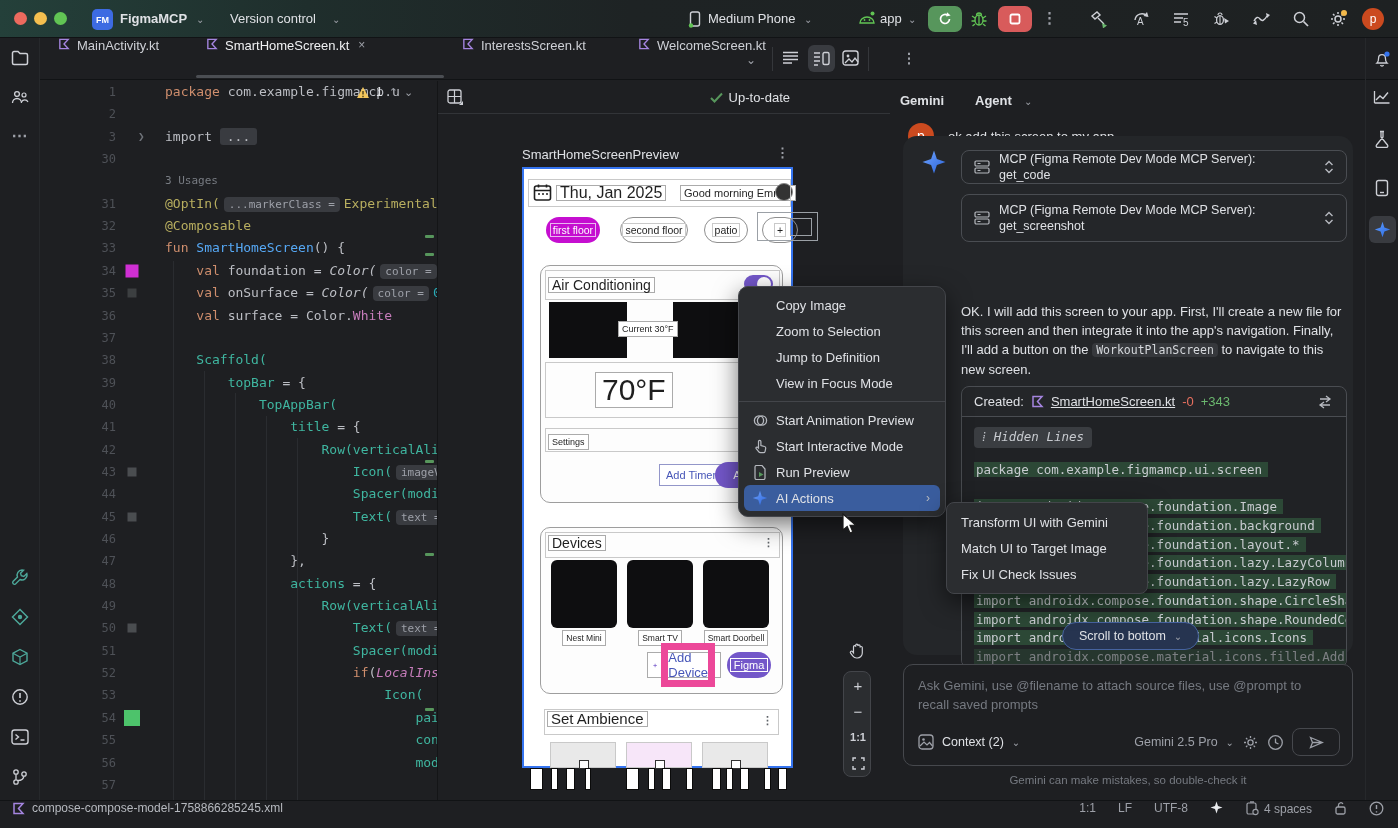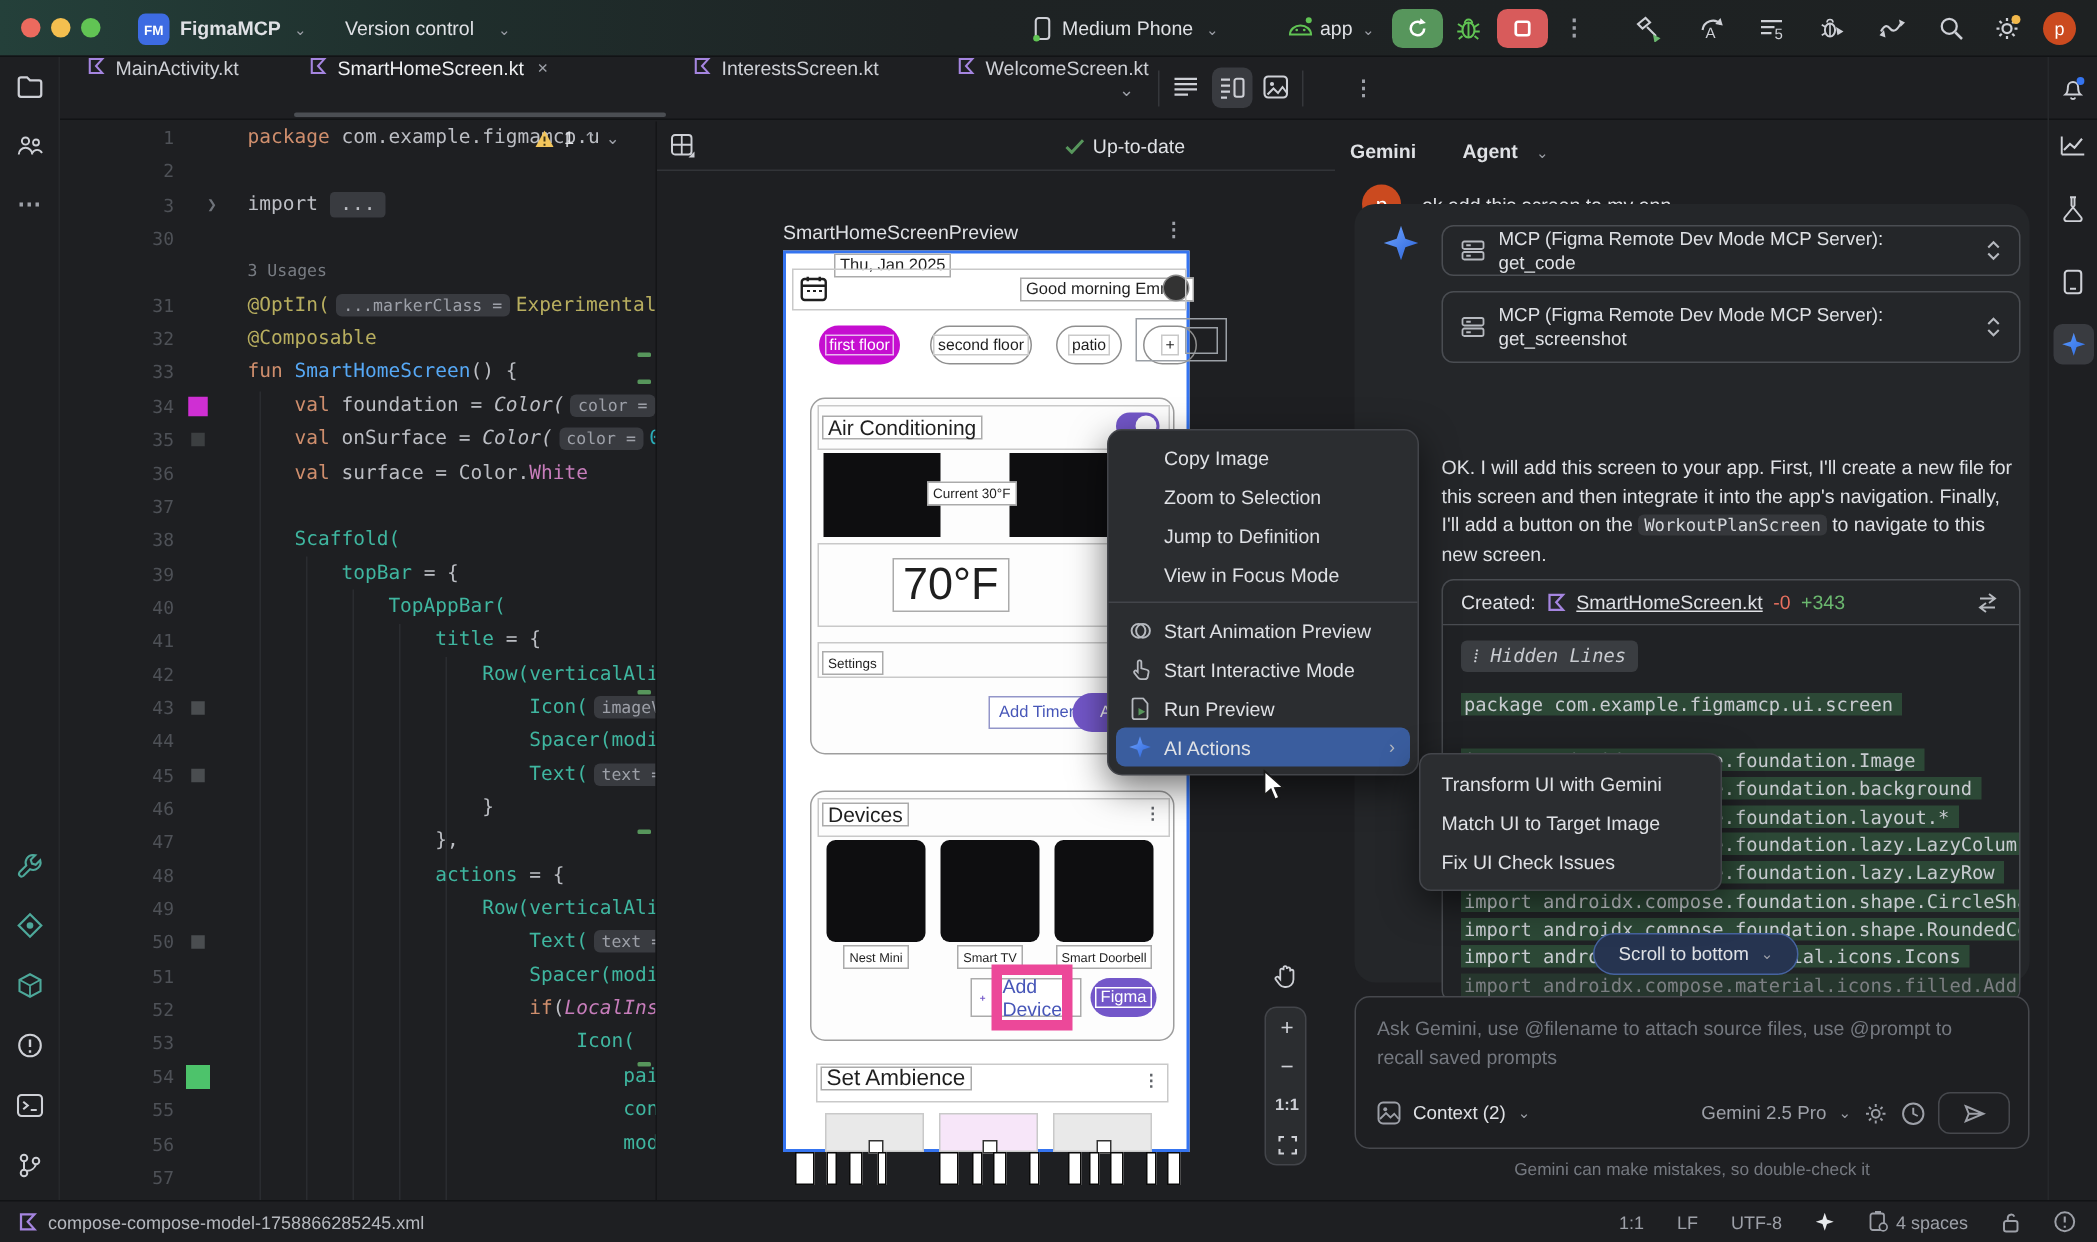--- a/index.html
+++ b/index.html
@@ -69,21 +69,21 @@
   
   #gemini { position:absolute; left:890px; top:81px; width:476px; height:719px; }
   .card { border:1px solid #4A4D52; border-radius:8px; }
   .gm-code { font-family:"DejaVu Sans Mono", monospace; font-size:12.5px; line-height:18.7px; color:#C8CBD0; white-space:pre; }
   .gm-hl { background:#2C4836; }
   .codechip { background:#36383C; border-radius:4px; padding:0 4px; font-family:"DejaVu Sans Mono", monospace; font-size:11.5px; color:#D5D8DC; }
   #scrollpill { position:absolute; left:172px; top:541px; height:28px; padding:0 16px; background:#263450; border:1px solid #46639F; border-radius:15px; display:flex; align-items:center; gap:8px; font-size:12.5px; color:#DFE1E5; z-index:40; }
   #ginput { position:absolute; left:13px; top:583px; width:450px; height:102px; border:1px solid #46484D; border-radius:10px; background:#1E1F22; }
 
   
-  #statusbar { position:absolute; left:0; top:800px; width:1398px; height:28px; border-top:1px solid #111315; display:flex; align-items:center; font-size:12px; color:#B6B9BF; }
+  #statusbar { position:absolute; left:0; top:800px; width:1398px; height:28px; border-top:1px solid #111315; display:flex; align-items:flex-start; font-size:12px; color:#B6B9BF; }
   .sb-item { display:flex; align-items:center; gap:5px; margin-left:22px; color:#9DA0A8; }
 
   #cursor { position:absolute; z-index:80; }
   svg { display:block; }
 </style>
 </head>
 <body>
 
 <div id="app">
 
@@ -410,21 +410,21 @@
 
     <div id="phone">
 
       <span class="abs" style="left:9px;top:14px">
         <svg width="19" height="19" viewBox="0 0 19 19">
             <rect x="1.5" y="3" width="16" height="14" rx="2" fill="none" stroke="#1F1F1F" stroke-width="1.6"></rect>
             <path d="M1.5 7.5 h16 M5.5 1.5 v3 M13.5 1.5 v3" stroke="#1F1F1F" stroke-width="1.6"></path>
             <path d="M5 11 h2 M9 11 h2 M13 11 h2" stroke="#1F1F1F" stroke-width="1.3"></path>
           </svg>
       </span>
-      <span class="abs plabel" style="left:32px;top:0;font-size:11px">Thu, Jan 2025</span>
+      <span class="abs plabel" style="left:32px;top:16px;font-size:16px">Thu, Jan 2025</span>
       <span class="abs plabel" style="left:156px;top:16px;font-size:11px">Good morning Emma!</span>
       <span class="abs" style="left:251px;top:14px;width:18px;height:18px;border-radius:50%;background:#333;border:1px solid #888"></span>
       <div class="abs" style="left:4px;top:10px;width:263px;height:28px;border:1px solid #C9C9C9"></div>
 
       <div id="phone-chips"></div>
 
       <div class="pcard" style="left:16px;top:96px;width:243px;height:238px">
         <span class="abs plabel" style="left:7px;top:11px;font-size:14px">Air Conditioning</span>
         <span class="abs" style="left:203px;top:9px;width:29px;height:18px;border-radius:9px;background:#7357C9">
             <span style="position:absolute;right:2px;top:2px;width:14px;height:14px;border-radius:50%;background:#fff;display:block"></span>

